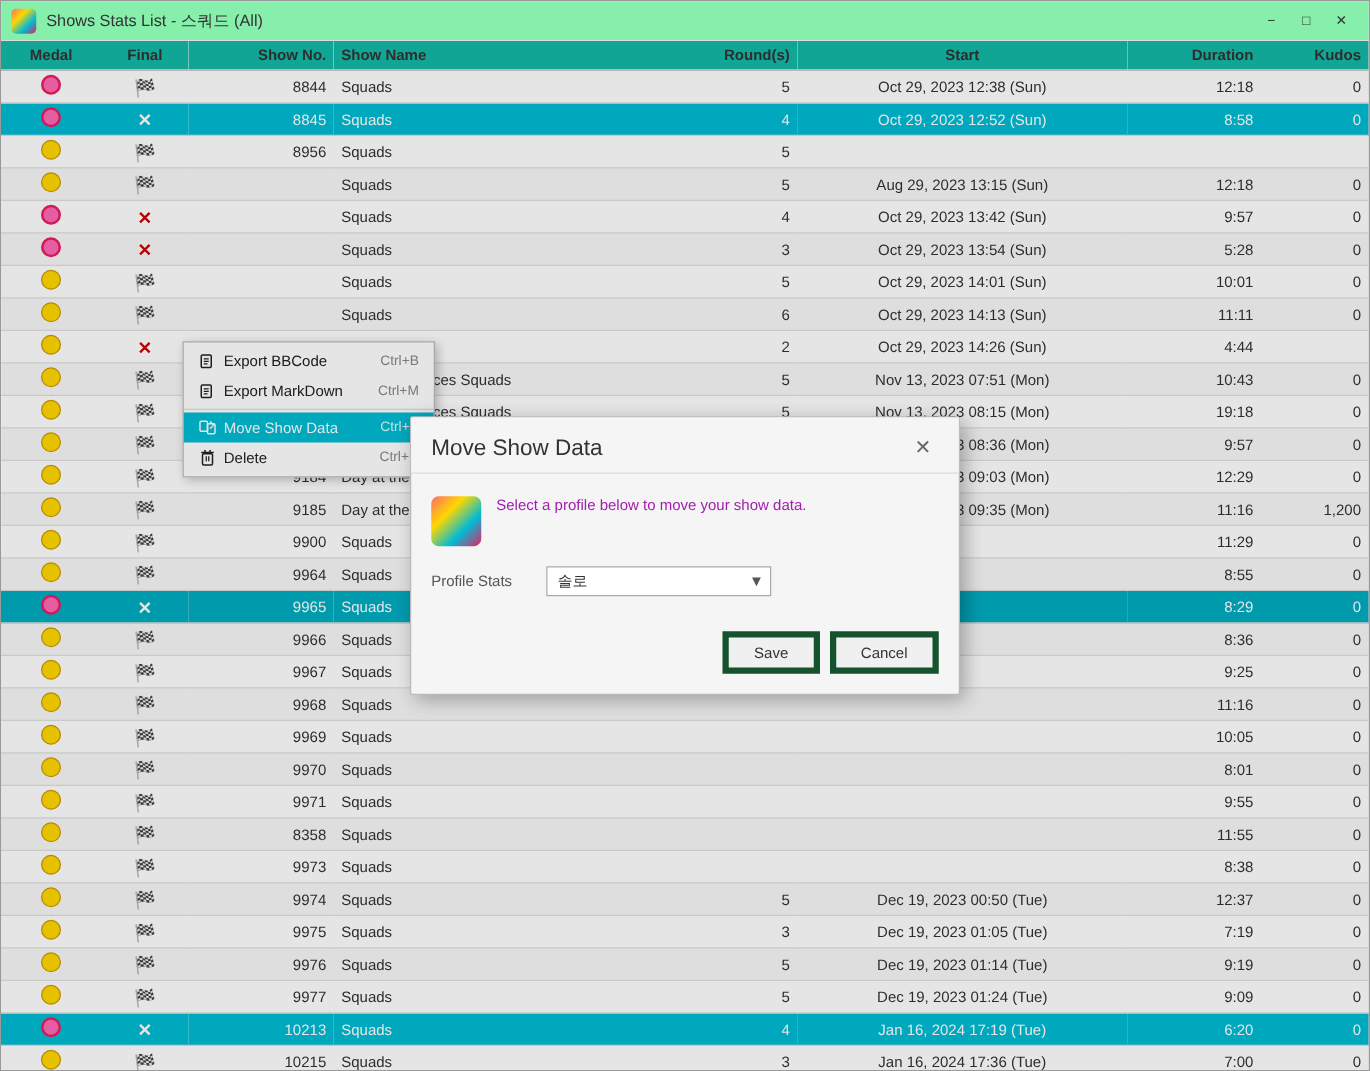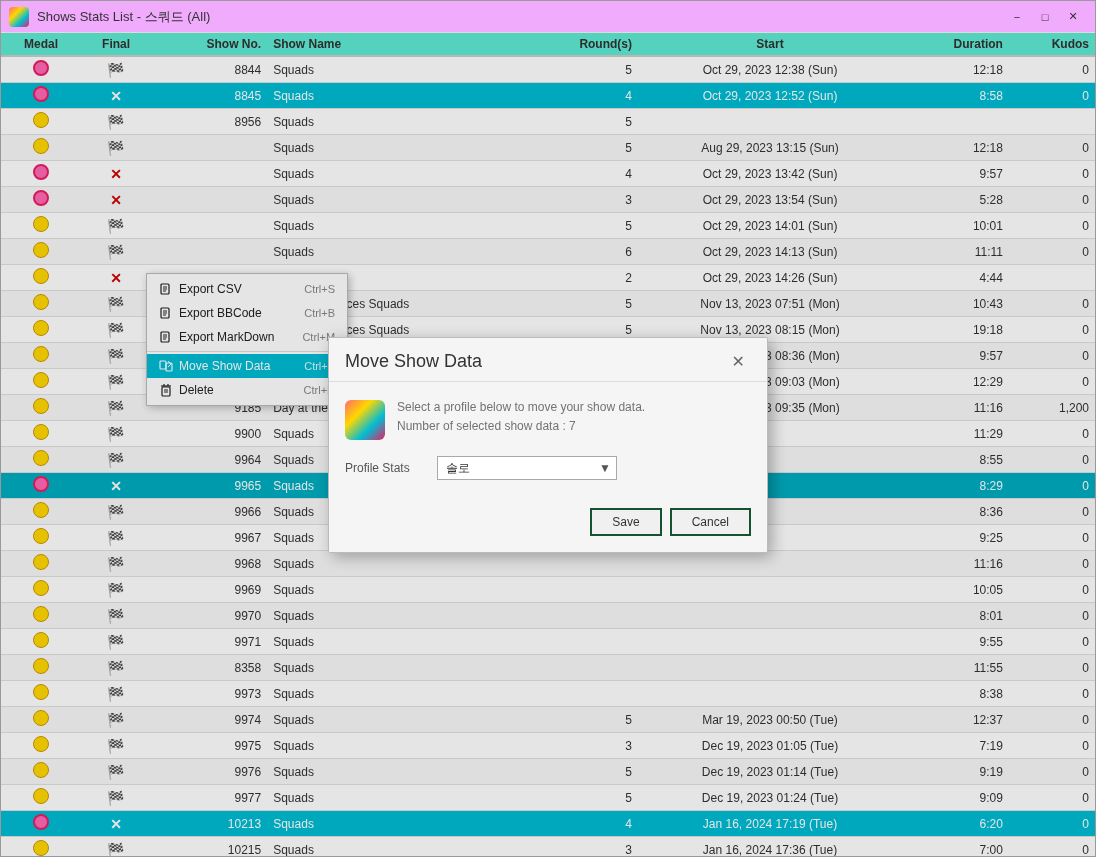--- a/index.html
+++ b/index.html
@@ -1,30 +1,30 @@
 <!DOCTYPE html>
 <html><head>
   <meta charset="utf-8">
   <style>
     * { box-sizing: border-box; margin: 0; padding: 0; }
     body { font-family: 'Segoe UI', Arial, sans-serif; font-size: 12px; background: #f0f0f0; overflow: hidden; width: 1096px; height: 857px; }
     
     .window { width: 1096px; height: 857px; background: #fff; border: 1px solid #999; display: flex; flex-direction: column; }
     
-    .title-bar { background: #f0abfc; height: 32px; display: flex; align-items: center; padding: 0 8px; border-bottom: 1px solid #ddd; justify-content: space-between; gap: 23px; }
+    .title-bar { background: #86efac; height: 32px; display: flex; align-items: center; padding: 0 8px; border-bottom: 1px solid #ddd; justify-content: space-between; gap: 23px; }
     .title-bar-left { display: flex; align-items: center; gap: 8px; }
     .title-bar-icon { width: 20px; height: 20px; background: linear-gradient(135deg, #ff6b6b, #ffd700, #00bcd4, #e91e63); border-radius: 4px; flex-shrink: 0; }
     .title-bar-title { font-size: 13px; font-weight: normal; color: #333; }
     .title-bar-controls { display: flex; gap: 0; }
     .title-bar-btn { width: 28px; height: 22px; border: none; background: transparent; cursor: pointer; font-size: 11px; display: flex; align-items: center; justify-content: center; color: #333; }
     
     .table-container { flex: 1; overflow: auto; }
     
     table { width: 100%; border-collapse: collapse; }
-    thead th { background: #5eead4; border-bottom: 2px solid #ccc; padding: 4px 6px; text-align: left; font-weight: 600; font-size: 12px; color: #333; position: sticky; top: 0; z-index: 5; white-space: nowrap; }
+    thead th { background: #14b8a6; border-bottom: 2px solid #ccc; padding: 4px 6px; text-align: left; font-weight: 600; font-size: 12px; color: #333; position: sticky; top: 0; z-index: 5; white-space: nowrap; }
     thead th.right { text-align: right; }
     thead th.center { text-align: center; }
     
     tbody tr { border-bottom: 1px solid #e0e0e0; }
     tbody tr:nth-child(odd) { background: #ffffff; }
     tbody tr:nth-child(even) { background: #f8f8f8; }
     tbody tr.highlighted { background: #00bcd4 !important; color: #fff; }
     tbody tr.highlighted td { color: #fff; }
     tbody tr.selected-row { background: #00acc1 !important; }
     tbody tr.selected-row td { color: #fff; }
@@ -45,28 +45,28 @@
     
     
     .modal-overlay { position: absolute; top: 0; left: 0; width: 100%; height: 100%; background: rgba(0,0,0,0.1); z-index: 200; display: flex; align-items: center; justify-content: center; }
     .modal { background: #f5f5f5; border: 1px solid #bbb; box-shadow: 4px 4px 16px rgba(0,0,0,0.3); width: 440px; min-height: 200px; border-radius: 2px; }
     .modal-header { background: #f5f5f5; padding: 12px 16px 8px; display: flex; justify-content: space-between; align-items: center; border-bottom: 1px solid #ddd; }
     .modal-title { font-size: 18px; font-weight: 300; color: #333; }
     .modal-close { background: none; border: none; cursor: pointer; font-size: 16px; color: #666; padding: 2px 6px; }
     .modal-body { padding: 16px; display: flex; flex-direction: column; gap: 12px; }
     .modal-info { display: flex; align-items: flex-start; gap: 12px; }
     .modal-app-icon { width: 40px; height: 40px; background: linear-gradient(135deg, #ff6b6b, #ffd700, #00bcd4, #e91e63); border-radius: 6px; flex-shrink: 0; margin-top: 2px; }
-    .modal-text { font-size: 12px; color: #737373; line-height: 1.6; }
+    .modal-text { font-size: 12px; color: #a21caf; line-height: 1.6; }
     .modal-row { display: flex; align-items: center; gap: 12px; padding: 4px 0; }
     .modal-label { font-size: 12px; color: #555; min-width: 80px; }
     .modal-select-wrapper { position: relative; display: inline-block; }
     .modal-select { appearance: none; background: #fff; border: 1px solid #aaa; padding: 4px 28px 4px 8px; font-size: 12px; min-width: 180px; cursor: pointer; color: #333; }
     .modal-select-arrow { position: absolute; right: 6px; top: 50%; transform: translateY(-50%); pointer-events: none; color: #555; }
     .modal-footer { display: flex; justify-content: flex-end; gap: 8px; padding: 8px 16px 16px; }
-    .btn { padding: 5px 20px; font-size: 12px; border: 2px solid #14532d; cursor: pointer; background: #f0f0f0; color: #333; }
+    .btn { padding: 5px 20px; font-size: 12px; border: 5px solid #14532d; cursor: pointer; background: #f0f0f0; color: #333; }
     .btn-primary { background: #f0f0f0; }
     
     .window-relative { position: relative; flex: 1; display: flex; flex-direction: column; overflow: hidden; }
   </style>
 </head>
 <body>
 
 <div class="window">
 
   <div class="title-bar">
@@ -347,21 +347,21 @@
       <td class="center"></td>
       <td class="right">8:38</td>
       <td class="right">0</td>
     </tr>
             <tr>
       <td class="center"><span style="display:inline-block;width:16px;height:16px;border-radius:50%;background:#ffd700;border:1px solid #cc9900;"></span></td>
       <td class="center"><span style="font-size:14px;">🏁</span></td>
       <td class="right">9974</td>
       <td>Squads</td>
       <td class="right">5</td>
-      <td class="center">Mar 19, 2023 00:50 (Tue)</td>
+      <td class="center">Dec 19, 2023 00:50 (Tue)</td>
       <td class="right">12:37</td>
       <td class="right">0</td>
     </tr>
             <tr>
       <td class="center"><span style="display:inline-block;width:16px;height:16px;border-radius:50%;background:#ffd700;border:1px solid #cc9900;"></span></td>
       <td class="center"><span style="font-size:14px;">🏁</span></td>
       <td class="right">9975</td>
       <td>Squads</td>
       <td class="right">3</td>
       <td class="center">Dec 19, 2023 01:05 (Tue)</td>
@@ -406,32 +406,20 @@
       <td class="right">3</td>
       <td class="center">Jan 16, 2024 17:36 (Tue)</td>
       <td class="right">7:00</td>
       <td class="right">0</td>
     </tr>
           </tbody>
       </table>
     </div>
 
     <div class="context-menu" id="context-menu">
-    <div class="context-menu-item">
-          <div class="context-menu-item-left">
-            <svg class="cm-icon" viewBox="0 0 14 14" fill="currentColor">
-              <rect x="2" y="2" width="8" height="10" rx="1" fill="none" stroke="currentColor" stroke-width="1.2"></rect>
-              <line x1="4" y1="5" x2="8" y2="5" stroke="currentColor" stroke-width="1"></line>
-              <line x1="4" y1="7" x2="8" y2="7" stroke="currentColor" stroke-width="1"></line>
-              <line x1="4" y1="9" x2="7" y2="9" stroke="currentColor" stroke-width="1"></line>
-            </svg>
-            <span>Export CSV</span>
-          </div>
-          <span class="shortcut">Ctrl+S</span>
-        </div>
         <div class="context-menu-item">
           <div class="context-menu-item-left">
             <svg class="cm-icon" viewBox="0 0 14 14" fill="currentColor">
               <rect x="2" y="2" width="8" height="10" rx="1" fill="none" stroke="currentColor" stroke-width="1.2"></rect>
               <line x1="4" y1="5" x2="8" y2="5" stroke="currentColor" stroke-width="1"></line>
               <line x1="4" y1="7" x2="8" y2="7" stroke="currentColor" stroke-width="1"></line>
               <line x1="4" y1="9" x2="7" y2="9" stroke="currentColor" stroke-width="1"></line>
             </svg>
             <span>Export BBCode</span>
           </div>
@@ -481,21 +469,20 @@
       <div class="modal">
         <div class="modal-header">
           <span class="modal-title">Move Show Data</span>
           <button class="modal-close">✕</button>
         </div>
         <div class="modal-body">
           <div class="modal-info">
             <div class="modal-app-icon"></div>
             <div class="modal-text">
               <div>Select a profile below to move your show data.</div>
-              <div>Number of selected show data : 7</div>
             </div>
           </div>
           <div class="modal-row">
             <span class="modal-label">Profile Stats</span>
             <div class="modal-select-wrapper">
               <select class="modal-select" id="profile-select"><option value="솔로">솔로</option></select>
               <span class="modal-select-arrow">▼</span>
             </div>
           </div>
         </div>

